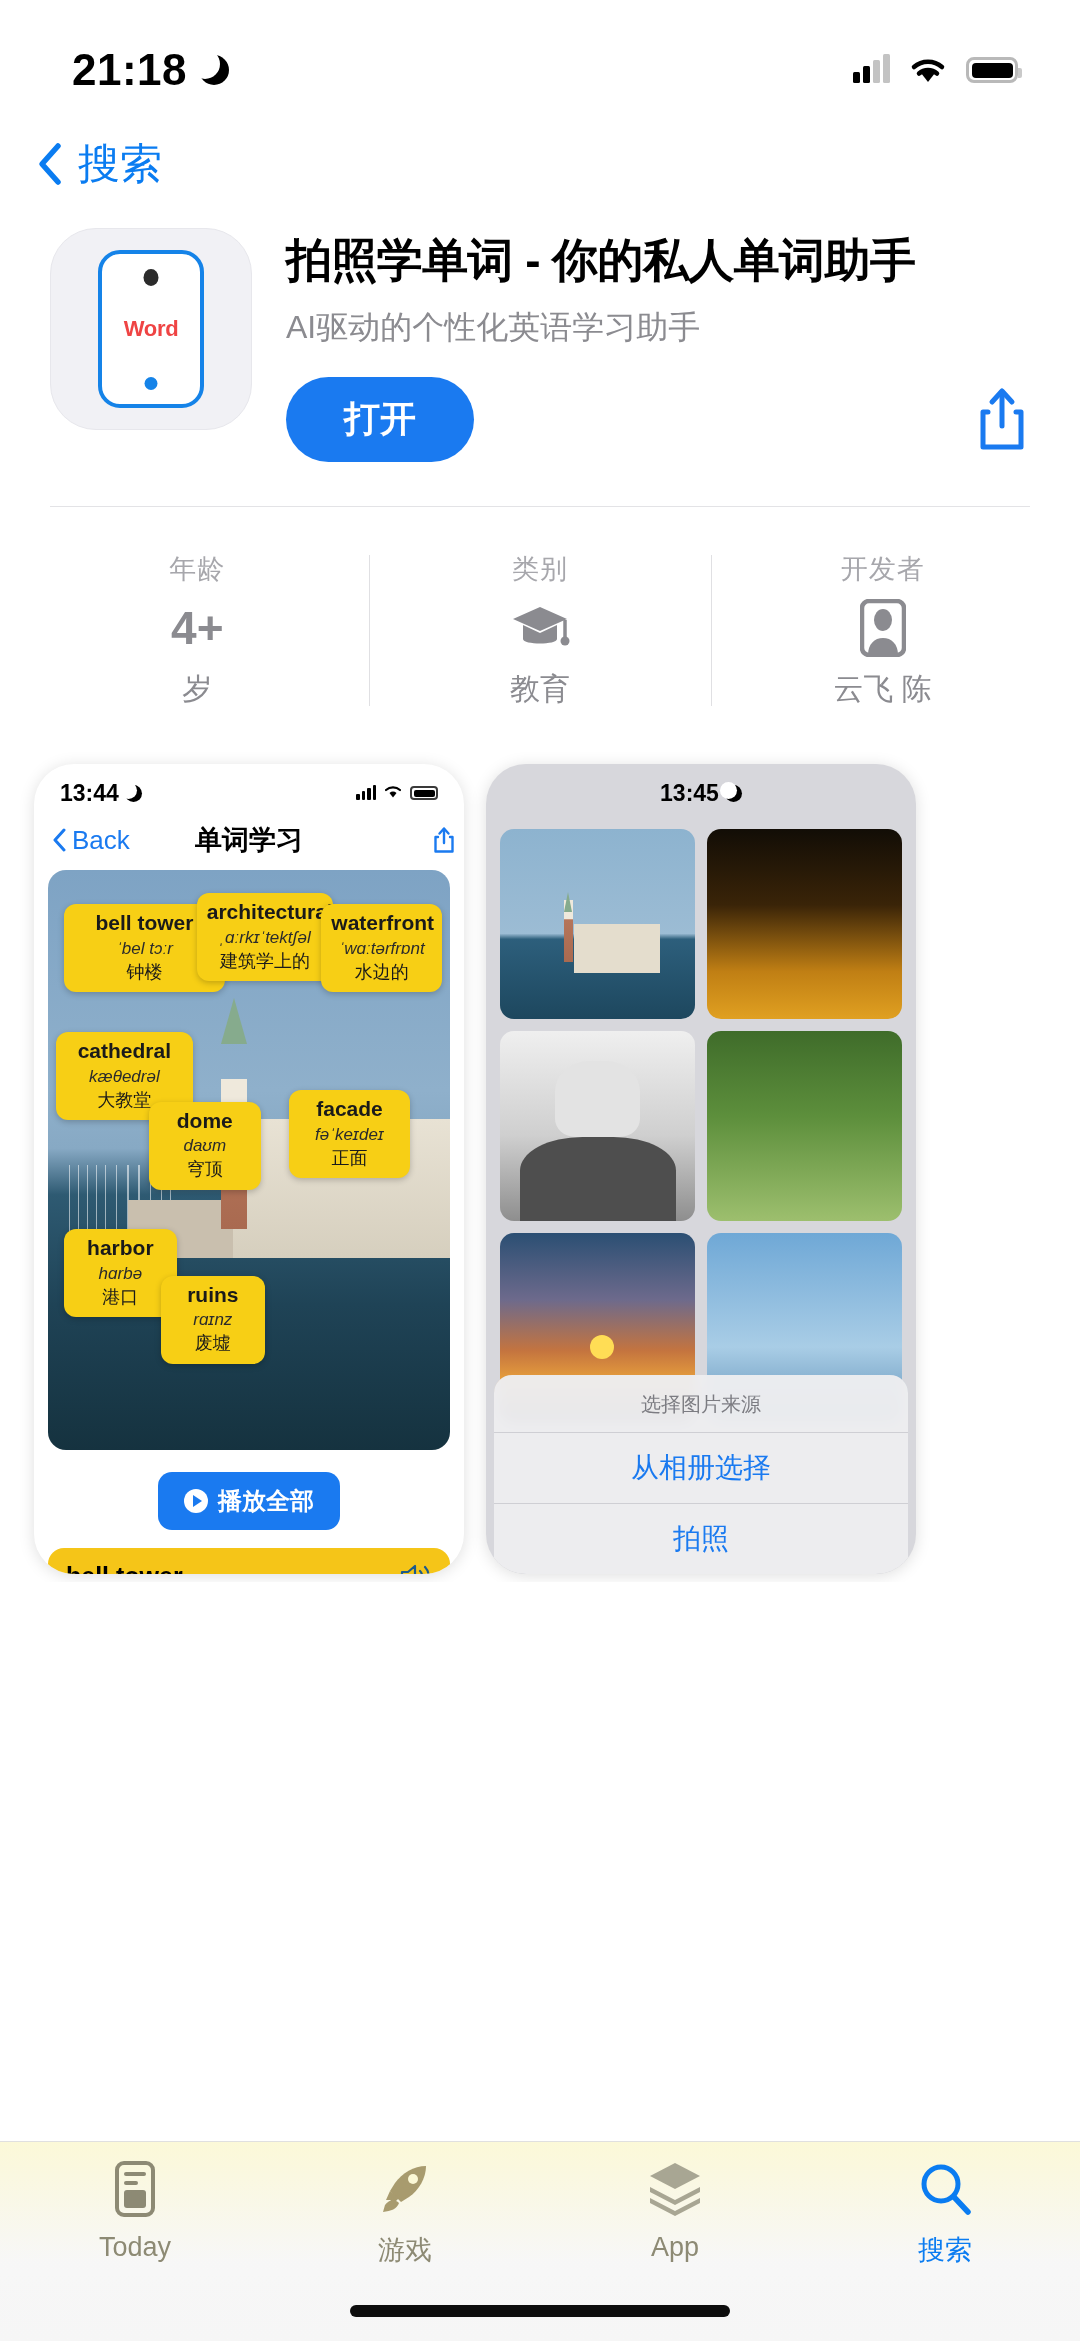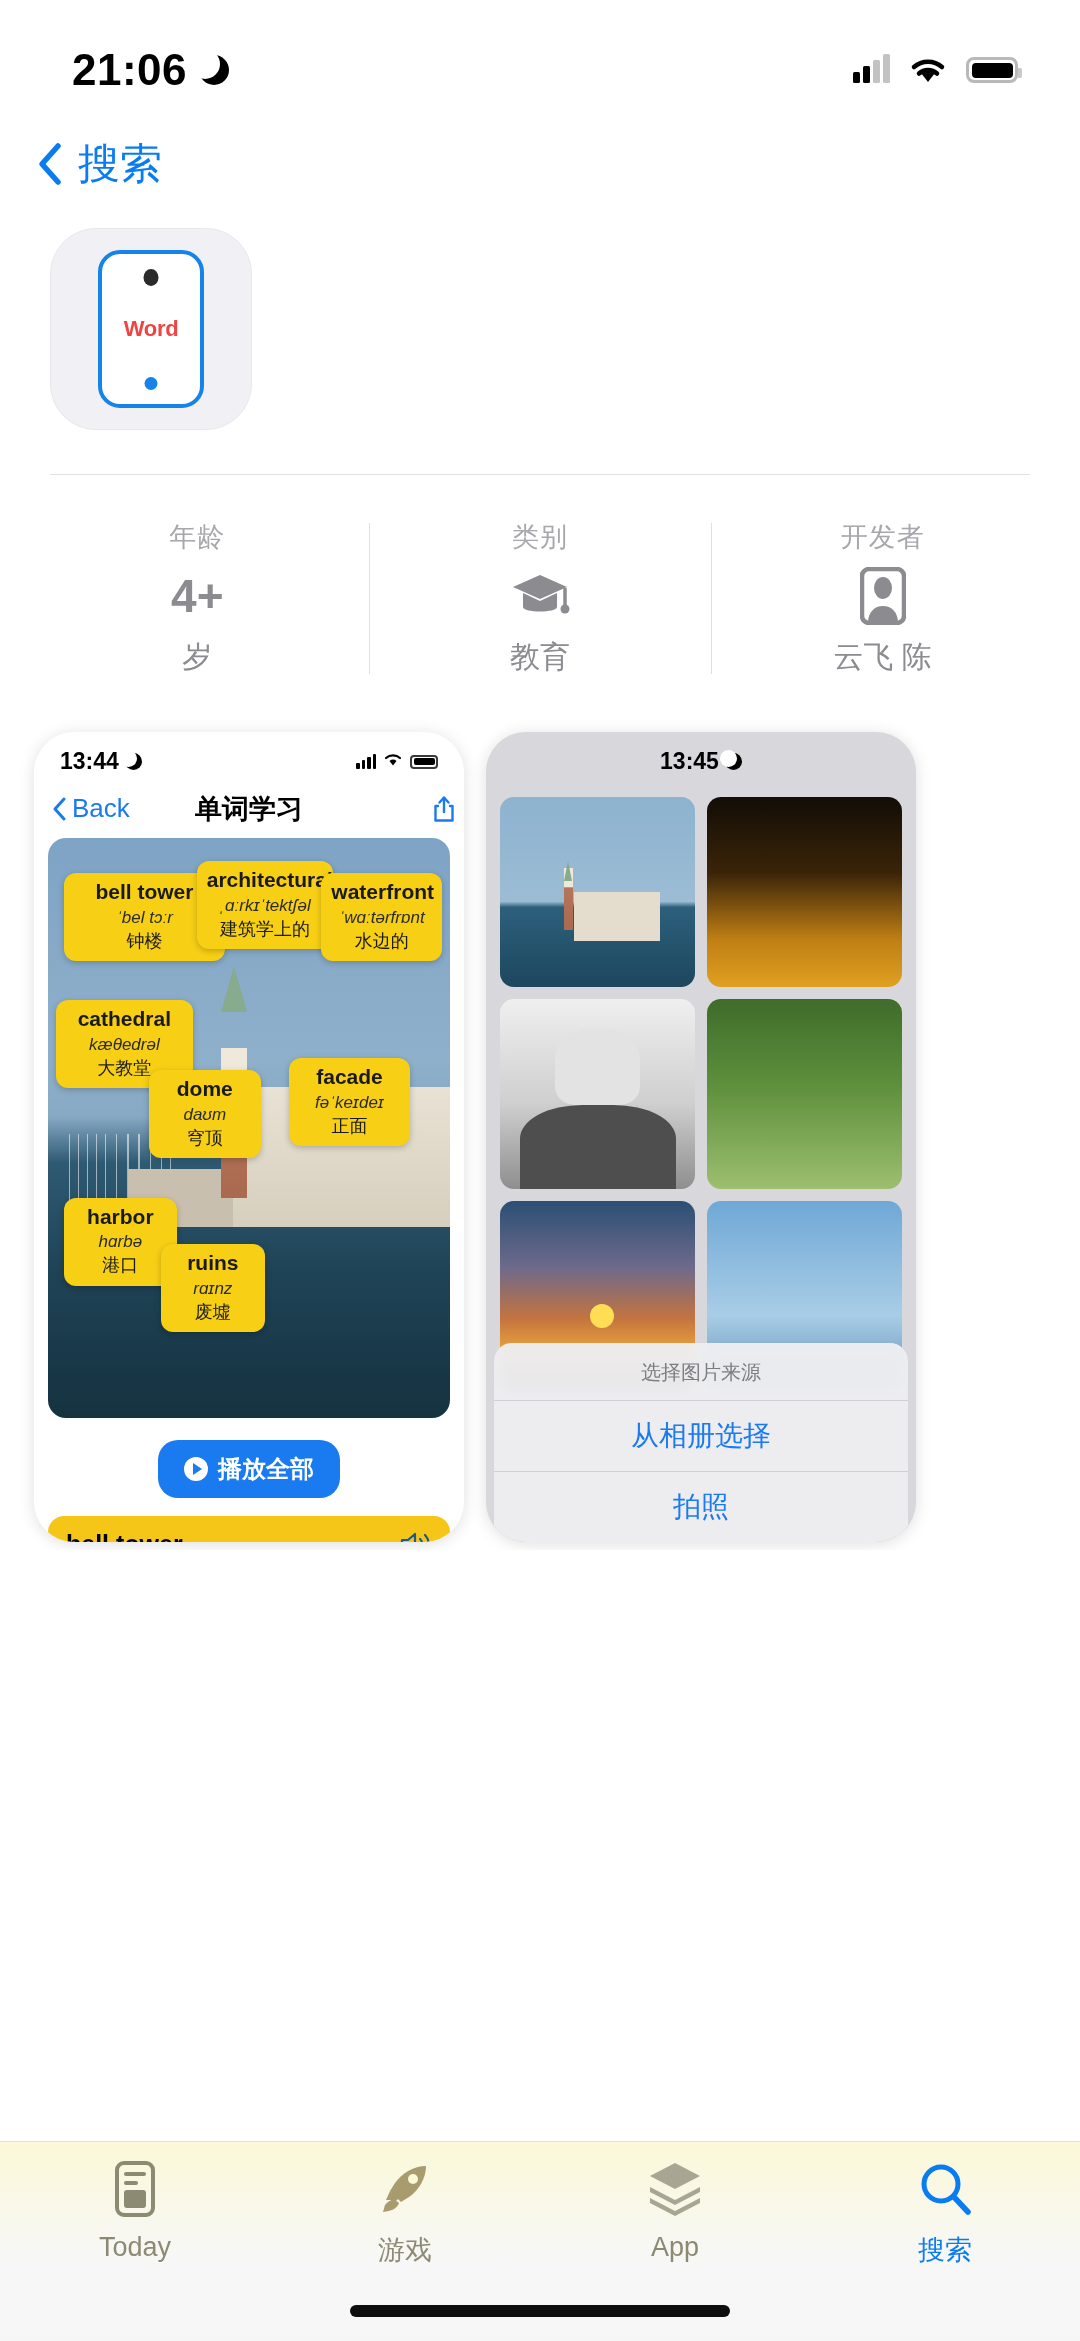--- a/index.html
+++ b/index.html
@@ -169,21 +169,21 @@
     position:absolute; background:#f7cf15; border-radius:12px;
     padding:7px 10px 9px 10px; text-align:center; line-height:1.18;
     box-shadow:0 2px 6px rgba(0,0,0,.22);
   }
   .wcard .w{ font-size:21px; font-weight:700; color:#1a1a1a; }
   .wcard .p{ font-size:17px; font-style:italic; color:#2b2b2b; margin-top:3px; }
   .wcard .z{ font-size:18px; color:#1a1a1a; margin-top:3px; }
 
   .playrow{ display:flex; justify-content:center; padding:22px 0 0 0; }
   .playbtn{
-    background:#1a7af0; color:#fff; border-radius:20px; padding:13px 26px;
+    background:#1a7af0; color:#fff; border-radius:14px; padding:13px 26px;
     display:flex; align-items:center; gap:10px; font-size:24px; font-weight:600;
     border:none; font-family:inherit; cursor:pointer;
   }
   .playcirc{ width:24px; height:24px; border-radius:50%; background:#fff; position:relative; }
   .playcirc::after{
     content:""; position:absolute; left:9px; top:6px;
     border-left:9px solid #1a7af0; border-top:6px solid transparent; border-bottom:6px solid transparent;
   }
   .wordrow{
     margin:18px 14px 0 14px; background:#f5c518; border-radius:16px;
@@ -229,21 +229,21 @@
   .homeind{
     position:absolute; bottom:24px; left:50%; transform:translateX(-50%);
     width:380px; height:12px; border-radius:6px; background:#0d0d0d;
   }
 </style>
 </head>
 <body>
 
 <div class="statusbar">
   <div class="sb-left">
-    <span class="sb-time">21:06</span>
+    <span class="sb-time">21:18</span>
     <span class="moon"></span>
   </div>
   <div class="sb-right">
     <span class="bars">
         <i></i>
         <i></i>
         <i></i>
         <i></i>
       </span>
     <span class="wifi">
@@ -267,20 +267,34 @@
   </span>
   <span class="label">搜索</span>
 </div>
 
 <div class="appheader">
   <div class="appicon">
     <div class="phoneshape">
       <span class="cam"></span>
       <span class="wlabel">Word</span>
       <span class="dot"></span>
+    </div>
+  </div>
+  <div class="appmeta">
+    <div class="apptitle">拍照学单词 - 你的私人单词助手</div>
+    <div class="appsub">AI驱动的个性化英语学习助手</div>
+    <div class="actionrow">
+      <button class="openbtn">打开</button>
+      <span class="sharebtn">
+        <svg width="56" height="66" viewBox="0 0 56 66">
+            <path d="M28 6 L28 40" stroke="#1a7af0" stroke-width="5" fill="none" stroke-linecap="round"></path>
+            <path d="M18 16 L28 5 L38 16" stroke="#1a7af0" stroke-width="5" fill="none" stroke-linecap="round" stroke-linejoin="round"></path>
+            <path d="M14 26 L9 26 L9 61 L47 61 L47 26 L42 26" stroke="#1a7af0" stroke-width="5" fill="none" stroke-linecap="round" stroke-linejoin="round"></path>
+          </svg>
+      </span>
     </div>
   </div>
 </div>
 
 <div class="hr"></div>
 
 <div class="inforow">
   <div class="infocell">
     <span class="info-k">年龄</span>
     <span class="info-v">4+</span>

